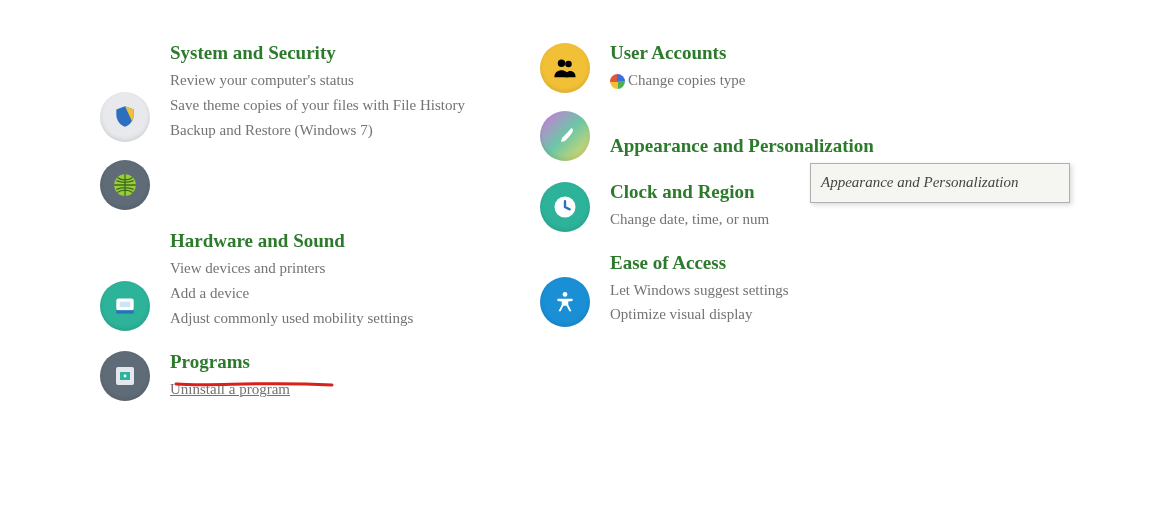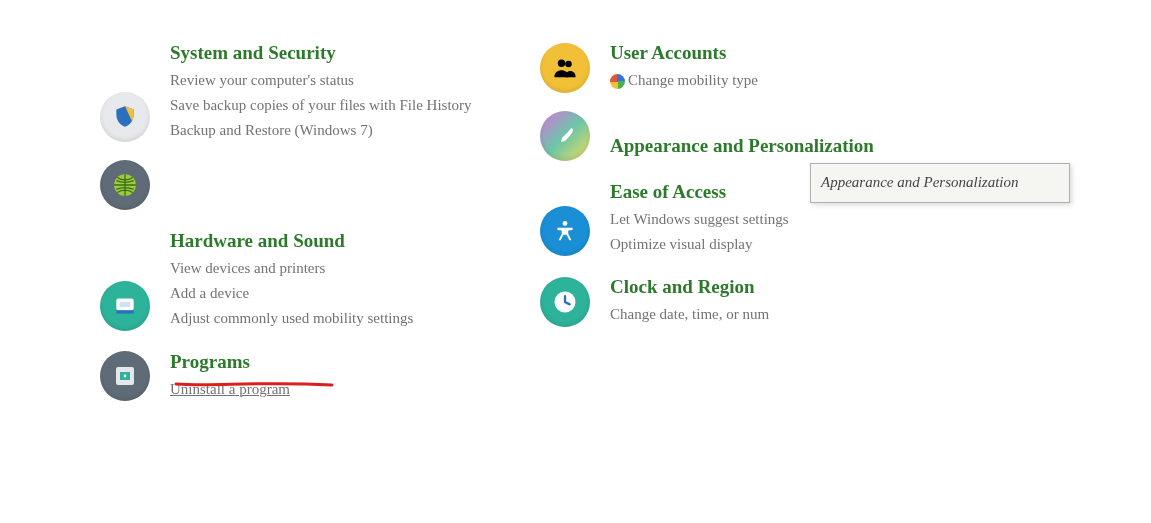--- a/index.html
+++ b/index.html
@@ -108,21 +108,21 @@
     <div class="cat">
       <div class="iconwrap" style="background:#e8e9ec;">
         <svg width="26" height="26" viewBox="0 0 24 24">
             <path fill="#2c6fbf" d="M12 2l8 3v5c0 5-3.4 9.6-8 11-4.6-1.4-8-6-8-11V5l8-3z"></path>
             <path fill="#f2c037" d="M12 2l8 3v5c0 2-.6 4-1.6 5.7L12 2z"></path>
           </svg>
       </div>
       <div class="catbody">
         <div class="title">System and Security</div>
         <span class="link">Review your computer's status</span>
-        <span class="link">Save backup copies of your files with File History</span>
+        <span class="link">Save theme copies of your files with File History</span>
         <span class="link">Backup and Restore (Windows 7)</span>
       </div>
     </div>
 
     <div class="cat">
       <div class="iconwrap" style="background:#5f6b76;">
         <svg width="26" height="26" viewBox="0 0 24 24">
             <circle cx="12" cy="12" r="10" fill="#9ccc3c"></circle>
             <path stroke="#3b6b1a" stroke-width="1.2" fill="none" d="M2 12h20M12 2v20M5 5c4 3 10 3 14 0M5 19c4-3 10-3 14 0M4 8c5 2 11 2 16 0M4 16c5-2 11-2 16 0"></path>
           </svg>
@@ -169,62 +169,62 @@
             <g fill="#000">
               <circle cx="9" cy="8" r="3.2"></circle>
               <circle cx="15" cy="8.5" r="2.8"></circle>
               <path d="M3 19c0-3 3-5 6-5s6 2 6 5v1H3z"></path>
               <path d="M12 19c0-2.5 2-4.5 4.5-4.5S21 16.5 21 19v1h-9z"></path>
             </g>
           </svg>
       </div>
       <div class="catbody">
         <div class="title">User Accounts</div>
-        <span class="shield-mini"></span><span class="link inline">Change mobility type</span>
+        <span class="shield-mini"></span><span class="link inline">Change copies type</span>
       </div>
     </div>
 
     <div class="cat">
       <div class="iconwrap" style="background:linear-gradient(135deg,#d773e0,#6cc6a6,#f2dd5c);">
         <svg width="24" height="24" viewBox="0 0 24 24">
             <path fill="#fff" d="M18 4c1 0 2 1 2 2 0 3-5 8-8 11l-4 1 1-4c3-3 8-8 9-10z"></path>
           </svg>
       </div>
       <div class="catbody">
         <div class="title">Appearance and Personalization</div>
+      </div>
+    </div>
+
+    <div class="cat">
+      <div class="iconwrap" style="background:#2db39a;">
+        <svg width="28" height="28" viewBox="0 0 24 24">
+            <circle cx="12" cy="12" r="9" fill="#fff"></circle>
+            <path stroke="#2c6fbf" stroke-width="2" stroke-linecap="round" fill="none" d="M12 7v5l4 2"></path>
+          </svg>
+      </div>
+      <div class="catbody">
+        <div class="title">Clock and Region</div>
+        <span class="link">Change date, time, or num</span>
       </div>
     </div>
 
     <div class="cat">
       <div class="iconwrap" style="background:#1a8fd6;">
         <svg width="26" height="26" viewBox="0 0 24 24" fill="#fff">
             <circle cx="12" cy="5" r="2.2"></circle>
             <path d="M5 9h14v2l-4 .5v3l3 6h-2l-2.5-5h-3L8 20.5H6l3-6v-3L5 11z"></path>
           </svg>
       </div>
       <div class="catbody">
         <div class="title">Ease of Access</div>
         <span class="link">Let Windows suggest settings</span>
         <span class="link">Optimize visual display</span>
       </div>
     </div>
 
-    <div class="cat">
-      <div class="iconwrap" style="background:#2db39a;">
-        <svg width="28" height="28" viewBox="0 0 24 24">
-            <circle cx="12" cy="12" r="9" fill="#fff"></circle>
-            <path stroke="#2c6fbf" stroke-width="2" stroke-linecap="round" fill="none" d="M12 7v5l4 2"></path>
-          </svg>
-      </div>
-      <div class="catbody">
-        <div class="title">Clock and Region</div>
-        <span class="link">Change date, time, or num</span>
-      </div>
-    </div>
-
   </div>
 </div>
 
 <svg class="red-scribble" viewBox="0 0 160 10" preserveAspectRatio="none">
   <path d="M2 4 C 40 7, 80 1, 158 5" stroke="#d9201a" stroke-width="3" fill="none" stroke-linecap="round"></path>
 </svg>
 
 <div class="tooltip">
   <span class="tt-title">Appearance and Personalization</span>
 </div>

